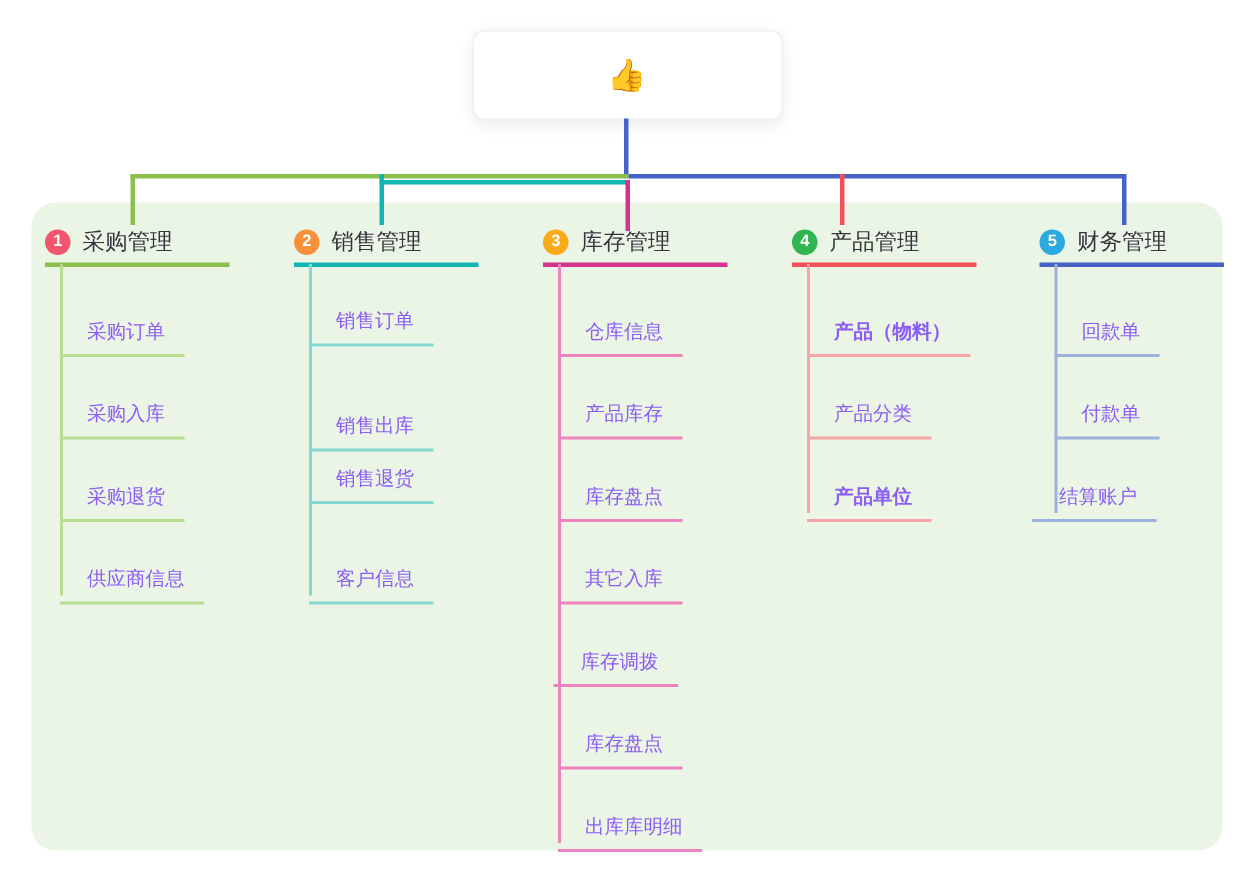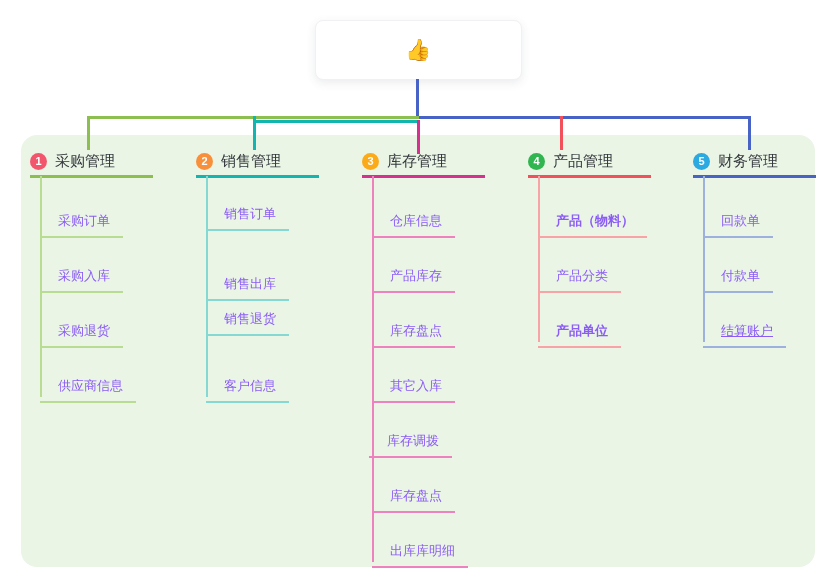--- a/index.html
+++ b/index.html
@@ -82,15 +82,15 @@
       <div class="child" style="left: 538px; top: 250px; border-bottom: 2px solid rgb(248, 163, 165);">产品分类</div>
       <div class="child" style="left: 538px; top: 305px; border-bottom: 2px solid rgb(248, 163, 165); font-weight: bold;">产品单位</div>
       <div class="line" style="left: 748px; top: 116px; width: 3px; height: 34px; background: rgb(71, 99, 197);"></div>
       <div class="branch-header" style="left: 693px; top: 147px; width: 123px; border-bottom: 3px solid rgb(71, 99, 197);">
         <span class="badge" style="background: rgb(43, 169, 225);">5</span>
         <span>财务管理</span>
       </div>
       <div class="line" style="left: 703px; top: 176px; width: 2px; height: 166px; background: rgb(157, 177, 222);"></div>
       <div class="child" style="left: 703px; top: 195px; border-bottom: 2px solid rgb(157, 177, 222);">回款单</div>
       <div class="child" style="left: 703px; top: 250px; border-bottom: 2px solid rgb(157, 177, 222);">付款单</div>
-      <div class="child" style="left: 703px; top: 305px; border-bottom: 2px solid rgb(157, 177, 222); text-decoration: underline;">结算账户</div>
+      <div class="child" style="left: 688px; top: 305px; border-bottom: 2px solid rgb(157, 177, 222);">结算账户</div>
     </div>
 </div>
 
 </body></html>

